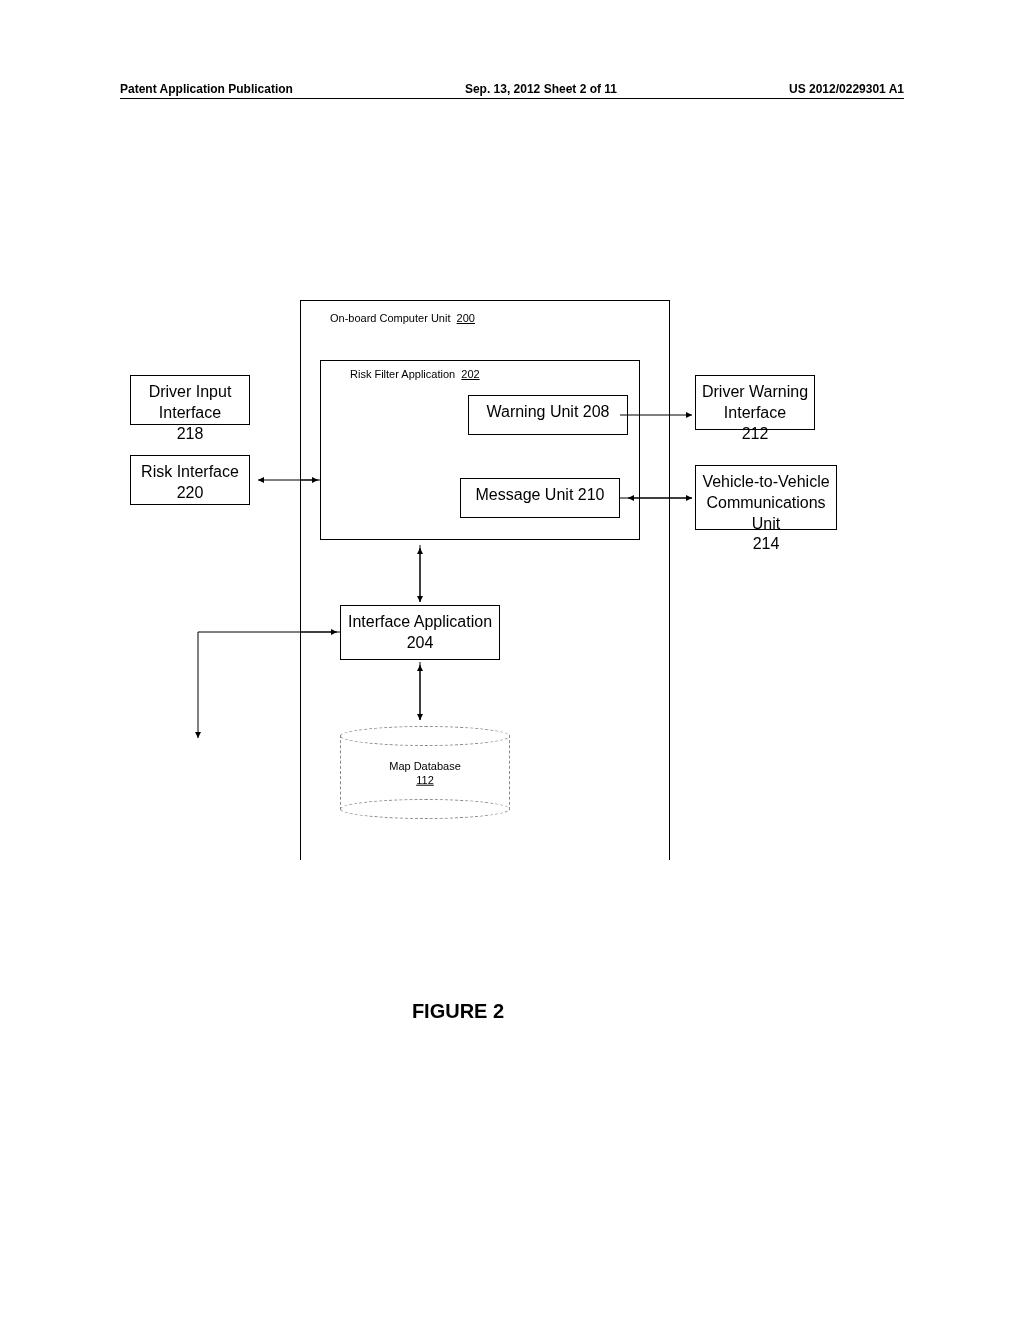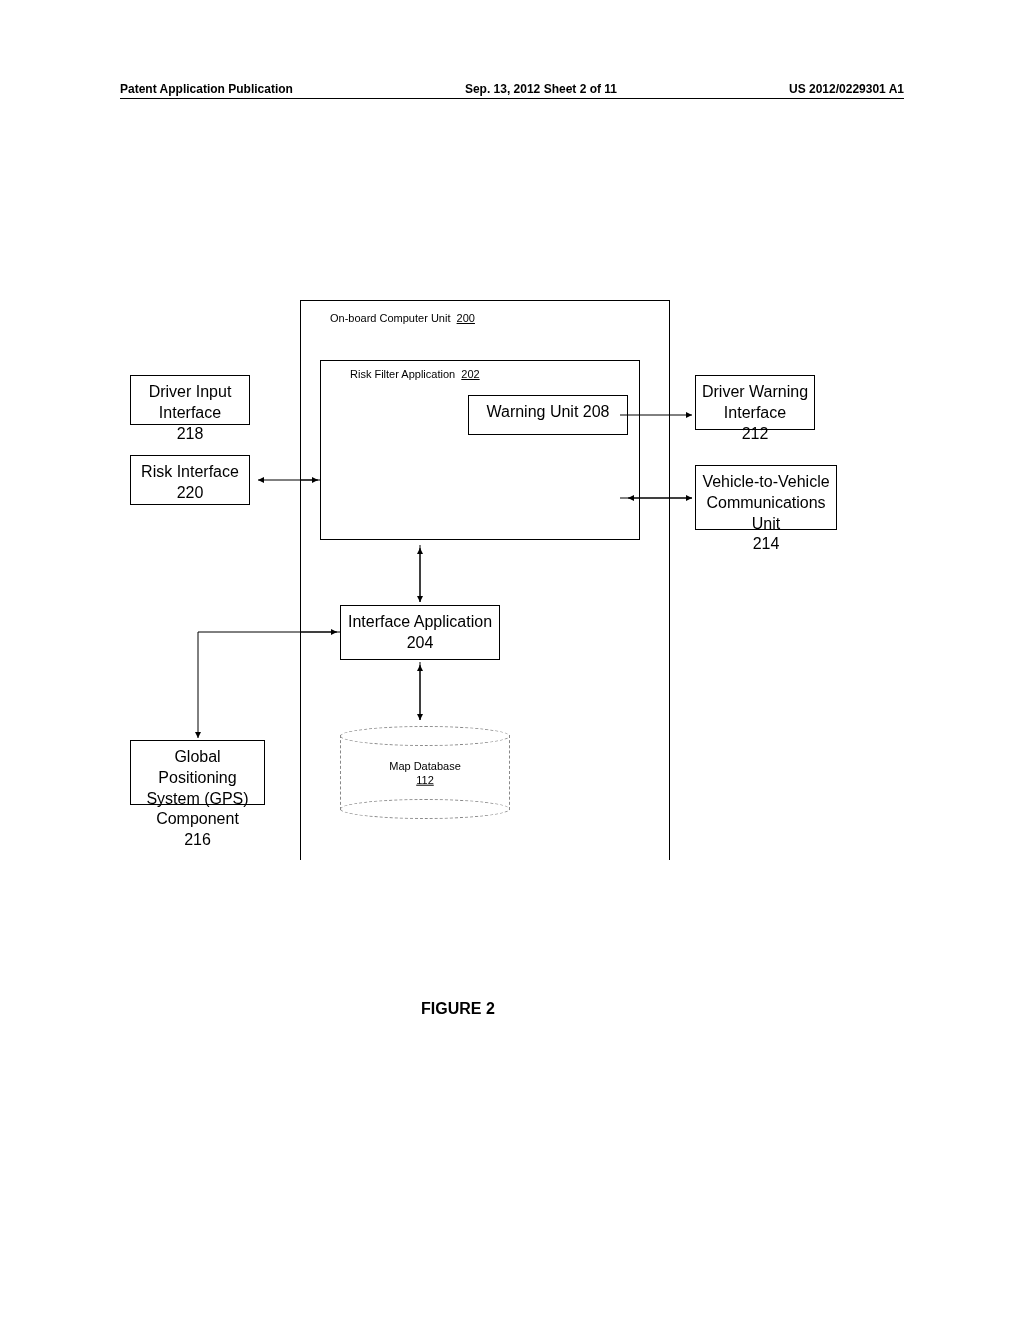--- a/index.html
+++ b/index.html
@@ -80,21 +80,21 @@
     position: absolute;
     top: 0; left: 0;
     width: 100%; height: 100%;
   }
   .figure-caption {
     position: absolute;
     top: 1000px;
     left: 0;
     width: 916px;
     text-align: center;
-    font-size: 16px;
+    font-size: 20px;
     font-weight: bold;
   }
 </style>
 </head>
 <body>
 
 <div class="header">
   <span>Patent Application Publication</span>
   <span>Sep. 13, 2012   Sheet 2 of 11</span>
   <span>US 2012/0229301 A1</span>
@@ -109,42 +109,42 @@
 
   <div class="container-box" style="left:190px; top:60px; width:320px; height:180px;"></div>
   <div class="label" style="left:220px; top:68px;">
     <span>Risk Filter Application</span>&nbsp;&nbsp;<span class="ref" style="text-decoration:underline;">202</span>
   </div>
 
   <div class="box" style="left:330px; top:95px; width:160px; height:40px;margin-left:8px;">
     <span>Warning Unit</span>&nbsp;<span class="ref">208</span>
   </div>
 
+  <div class="box" style="left:330px; top:178px; width:160px; height:40px;">
+    <span>Message Unit</span>&nbsp;<span class="ref">210</span>
+  </div>
 
   <div class="box" style="left:210px; top:305px; width:160px; height:55px;">
     <span>Interface Application</span><br><span class="ref">204</span>
   </div>
 
   <div class="cylinder" style="left:210px; top:435px; width:170px; height:75px;">
     <div class="cyl-text">
       <span>Map Database</span><br><span class="ref" style="text-decoration:underline;">112</span>
     </div>
   </div>
 
   <div class="box" style="left:0px; top:75px; width:120px; height:50px;">
     <span>Driver Input Interface</span><br><span class="ref">218</span>
   </div>
 
   <div class="box" style="left:0px; top:155px; width:120px; height:50px;">
     <span>Risk Interface</span><br><span class="ref">220</span>
   </div>
 
-  <div class="box" style="left:0px; top:440px; width:135px; height:65px;">
-    <span>Global Positioning System (GPS) Component</span><br><span class="ref">216</span>
-  </div>
 
   <div class="box" style="left:565px; top:75px; width:120px; height:55px;">
     <span>Driver Warning Interface</span><br><span class="ref">212</span>
   </div>
 
   <div class="box" style="left:565px; top:165px; width:142px; height:65px;">
     <span>Vehicle-to-Vehicle Communications Unit</span><br><span class="ref">214</span>
   </div>
 
   <svg class="arrows" viewBox="0 0 760 560">

